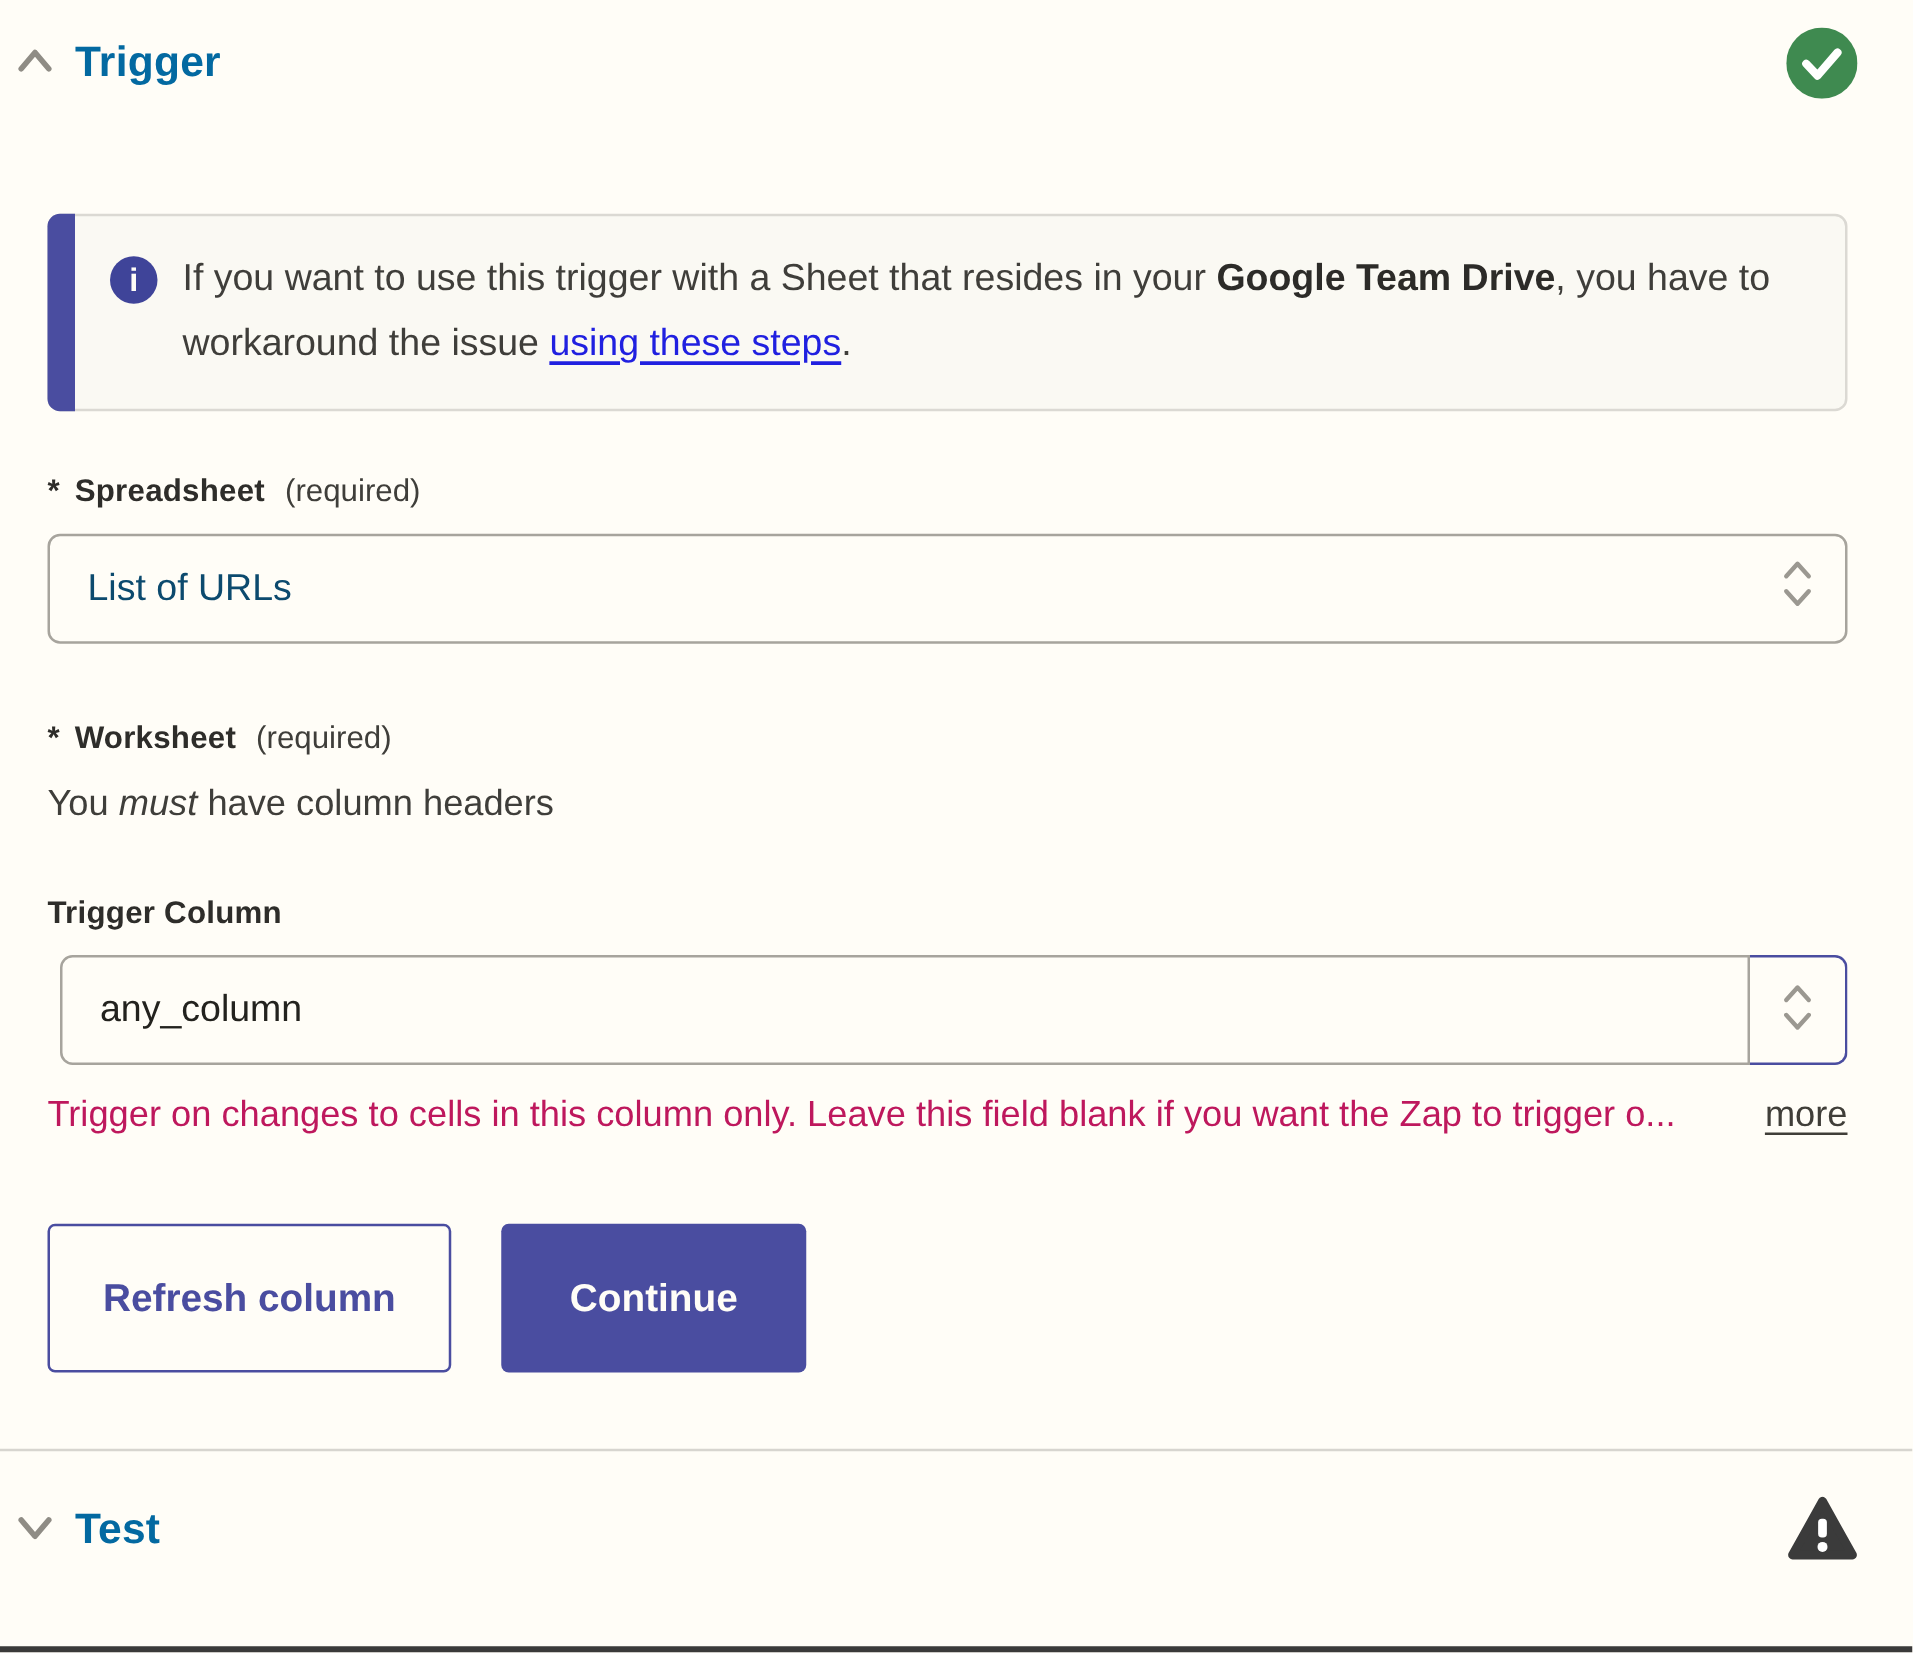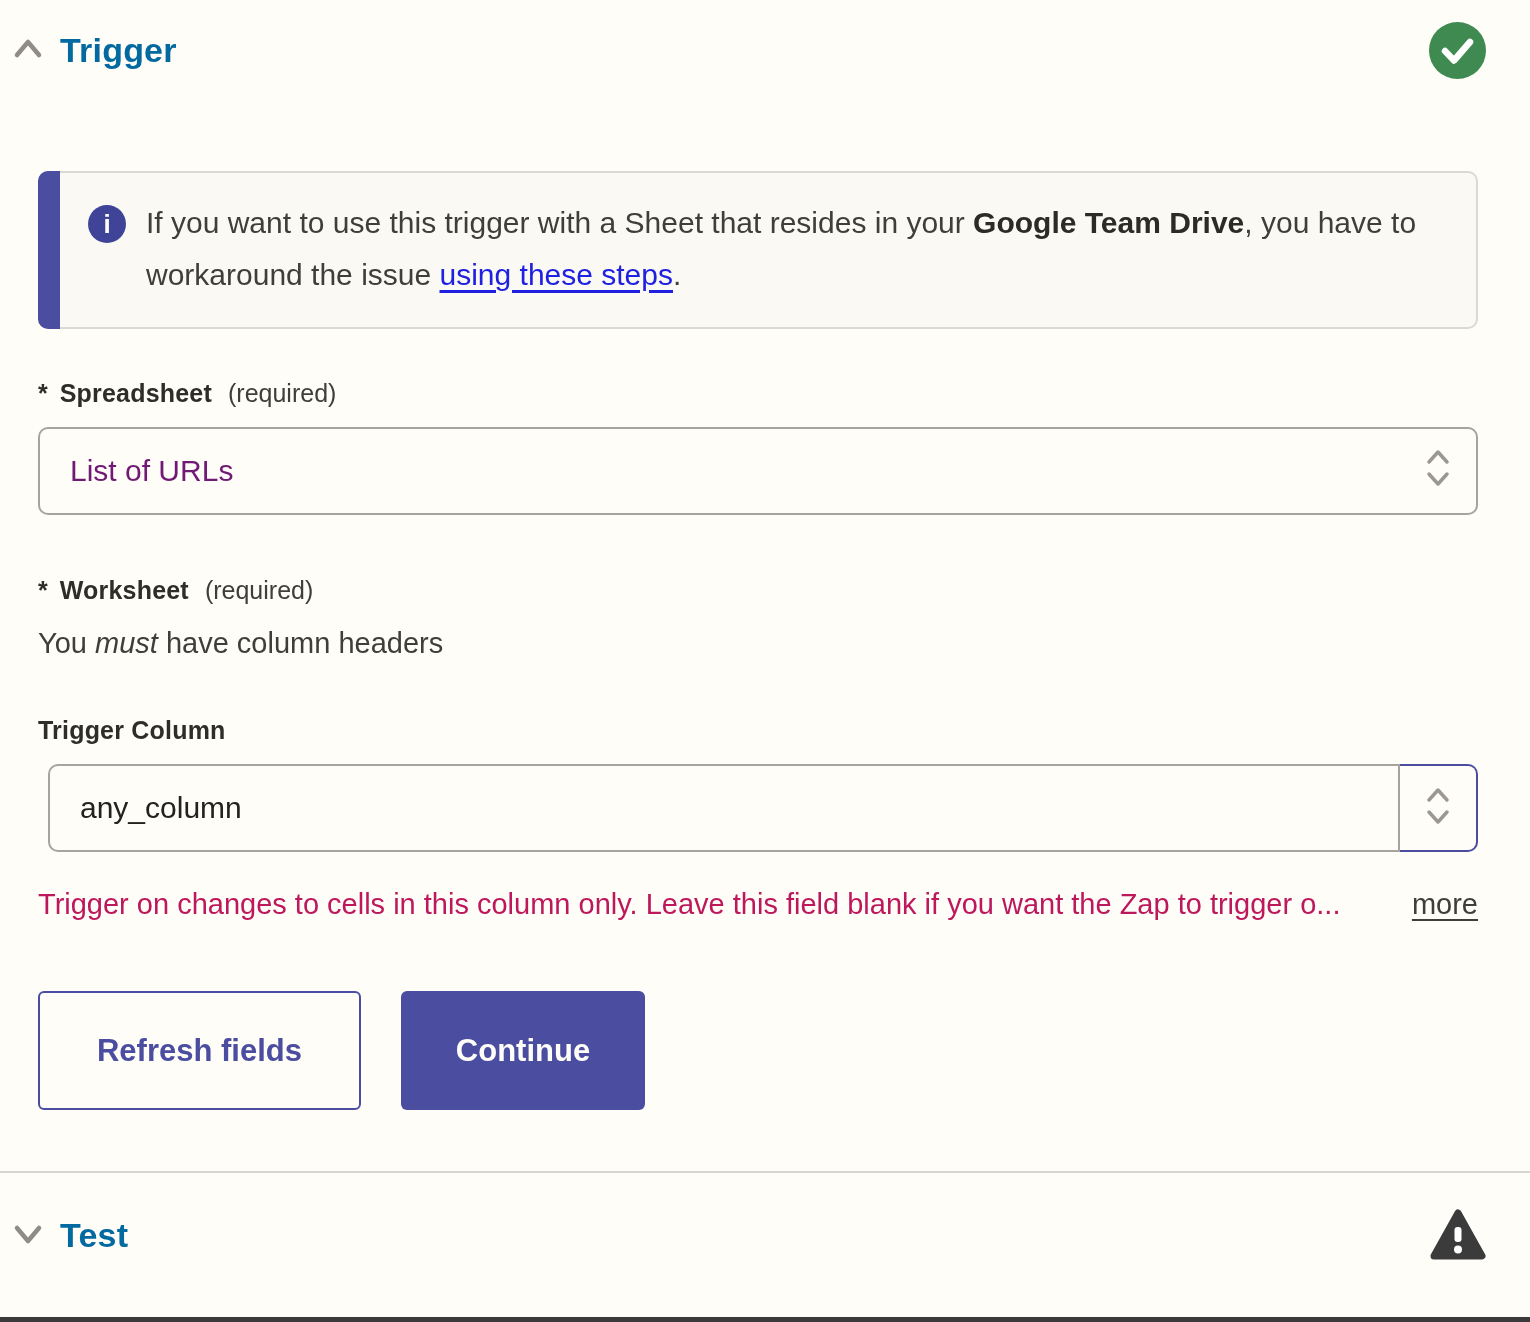--- a/index.html
+++ b/index.html
@@ -110,21 +110,21 @@
   .select-box {
     margin-top:19px;
     height:88px;
     border:2px solid #a7a49d;
     border-radius:10px;
     background:#fffdf7;
     display:flex;
     align-items:center;
     padding:0 24px 0 30px;
     font-size:30px;
-    color:#701a75;
+    color:#0c4a6e;
     cursor:pointer;
     position:relative;
   }
   .select-value { flex:1; }
   .stepper-icon { flex:0 0 auto; display:block; }
 
   .split-select { margin-top:19px; display:flex; height:88px;padding-left:10px; }
   .split-main {
     flex:1;
     border:2px solid #a7a49d;
@@ -167,21 +167,20 @@
     white-space:nowrap;
     overflow:hidden;
   }
   .more-link {
     font-size:29px;
     color:#403e39;
     text-decoration:underline;
     text-underline-offset:5px;
     margin-left:30px;
     cursor:pointer;
-    margin-top:12px;
   }
 
   
   .button-row {
     display:flex;
     gap:40px;
     margin-top:70px;
   }
   .btn {
     height:119px;
@@ -290,21 +289,21 @@
           </svg>
         </span>
       </div>
     </div>
     <div class="helper-row">
       <span class="helper-main">Trigger on changes to cells in this column only. Leave this field blank if you want the Zap to trigger o...</span>
       <a class="more-link">more</a>
     </div>
 
     <div class="button-row">
-      <button class="btn btn-outline">Refresh fields</button>
+      <button class="btn btn-outline">Refresh column</button>
       <button class="btn btn-filled">Continue</button>
     </div>
   </div>
 
   <div class="divider"></div>
 
   <div class="section-header test">
     <button class="collapse-btn">
       <span>
         <svg width="32" height="26" viewBox="0 0 32 26">

